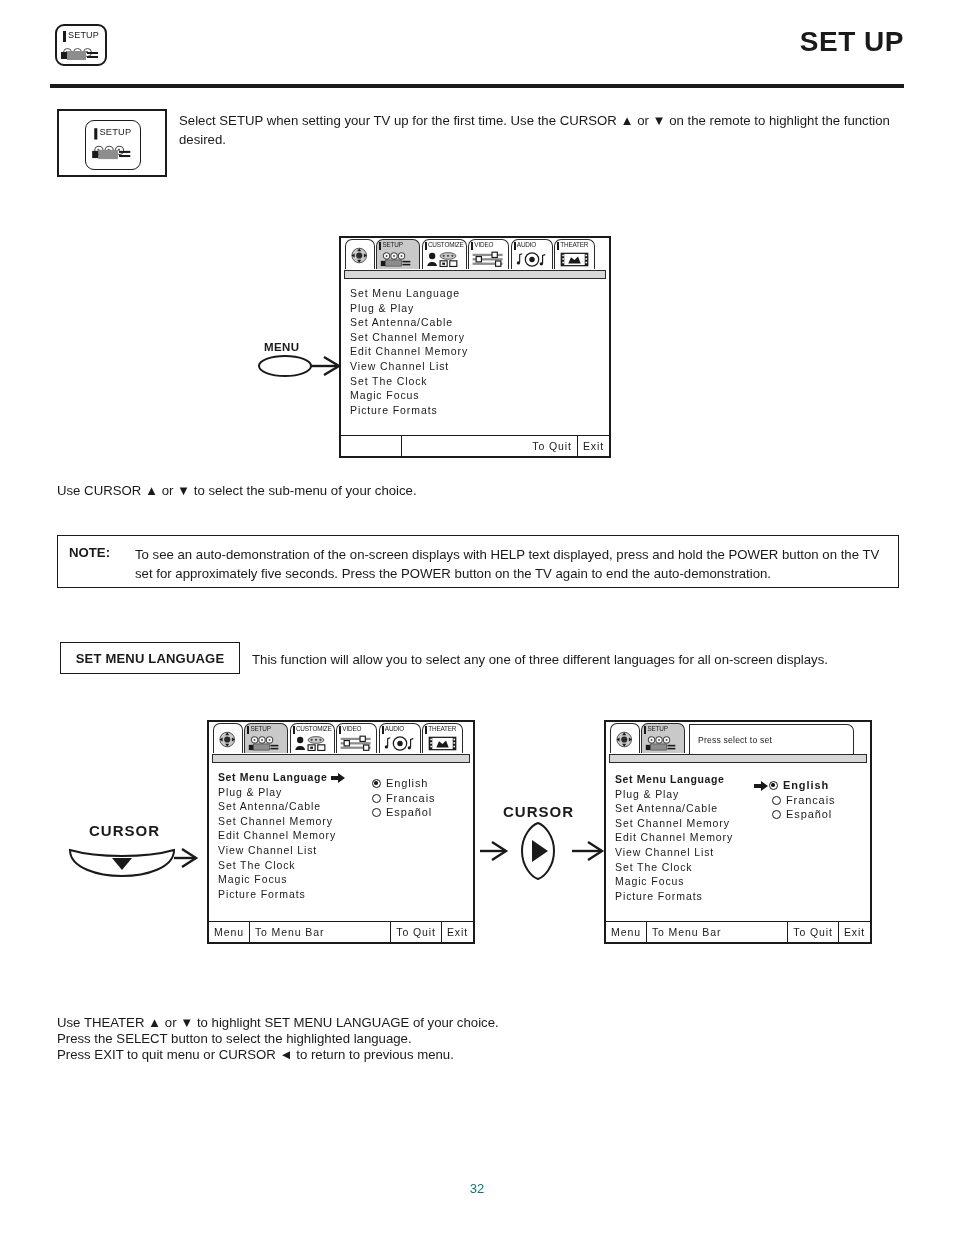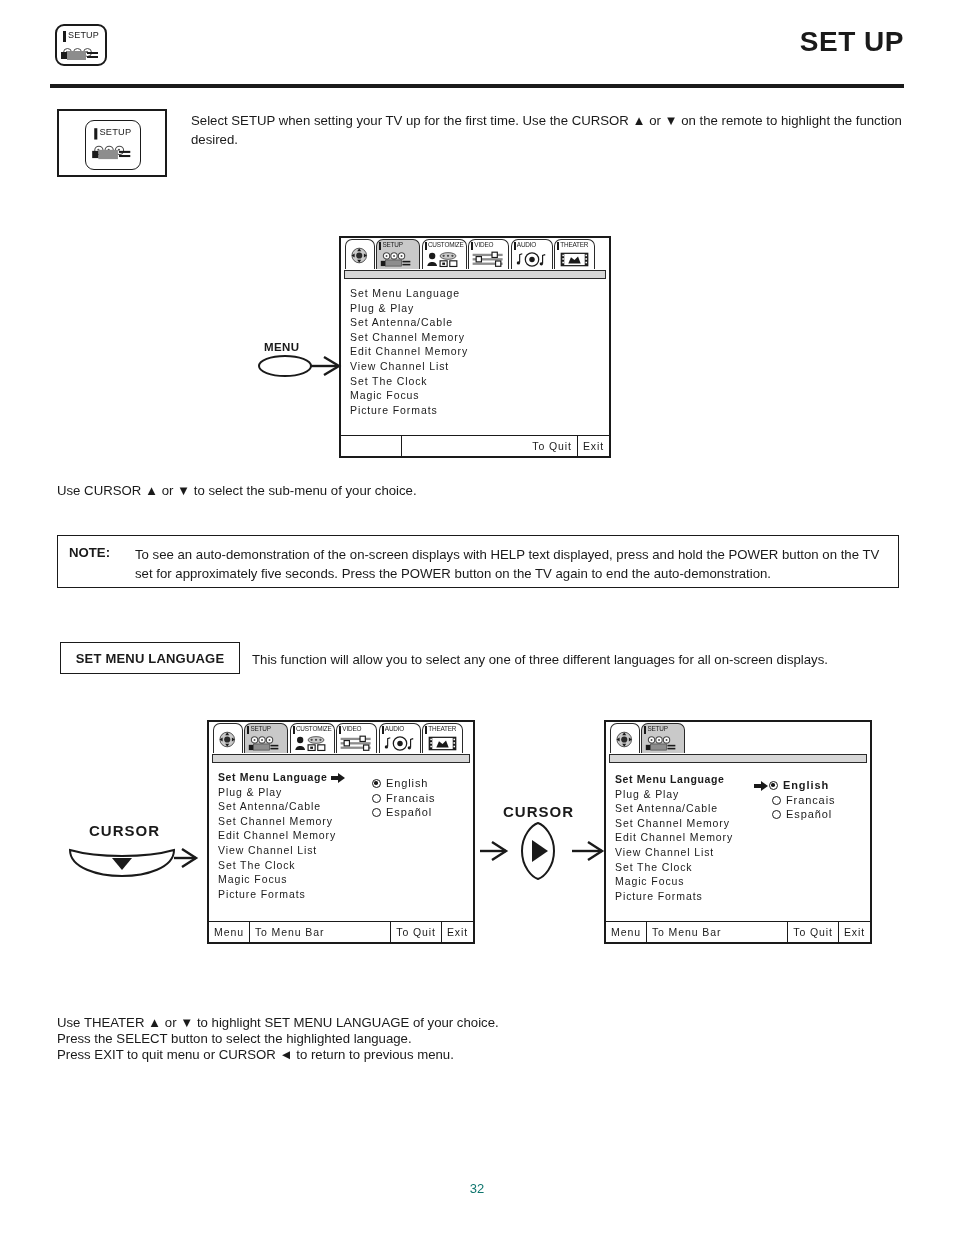--- a/index.html
+++ b/index.html
@@ -103,21 +103,21 @@
     position: absolute;
     left: 26px; top: 9px;
     width: 56px; height: 50px;
     border: 1.6px solid #1a1a1a;
     border-radius: 9px;
     background: #fff;
     box-sizing: border-box;
   }
   .intro-text {
     position: absolute;
-    left: 191px; top: 111px;
+    left: 179px; top: 111px;
     width: 722px;
     font-size: 13.2px;
     line-height: 19px;
     color: #1a1a1a;
   }
 
   
   .tv {
     position: absolute;
     border: 2px solid #1a1a1a;
@@ -696,20 +696,23 @@
           <circle cx="15.5" cy="4.5" r="1.1" fill="#4a4a4a"></circle>
           <circle cx="24" cy="4.5" r="3.6" fill="#fff" stroke="#4a4a4a" stroke-width="1.2"></circle>
           <circle cx="24" cy="4.5" r="1.1" fill="#4a4a4a"></circle>
           <rect x="6" y="9" width="18" height="7" fill="#8d8d8d" stroke="#4a4a4a" stroke-width="0.8"></rect>
           <rect x="0.5" y="10" width="5" height="6" fill="#1a1a1a"></rect>
           <rect x="25" y="10" width="9" height="1.8" fill="#1a1a1a"></rect>
           <rect x="25" y="13.4" width="9" height="1.8" fill="#1a1a1a"></rect>
         </svg>
       </div>
     </div>
+    <div class="help-strip" style="left:83px; top:2px; width:165px; height:30px;">
+      <span>Press select to set</span>
+    </div>
   </div>
   <div class="tv-subbar"></div>
   <div class="tv-body" style="padding-top:9px;">
     <div class="osd-item bold">Set Menu Language</div>
     <div class="osd-item">Plug &amp; Play</div>
     <div class="osd-item">Set Antenna/Cable</div>
     <div class="osd-item">Set Channel Memory</div>
     <div class="osd-item">Edit Channel Memory</div>
     <div class="osd-item">View Channel List</div>
     <div class="osd-item">Set The Clock</div>

